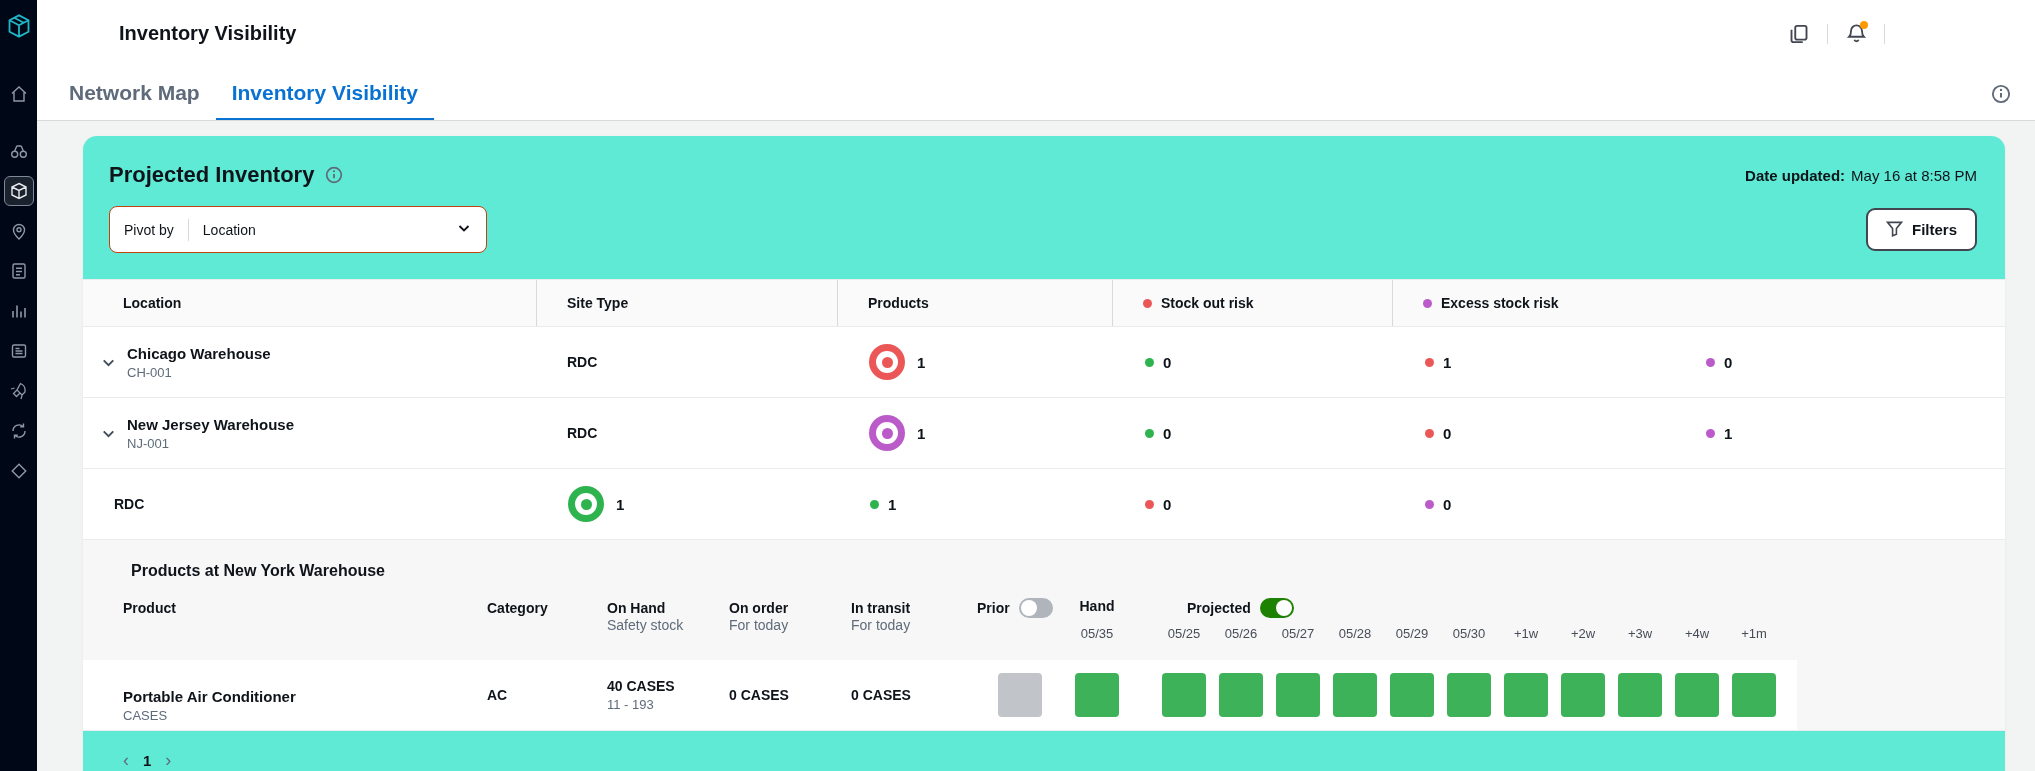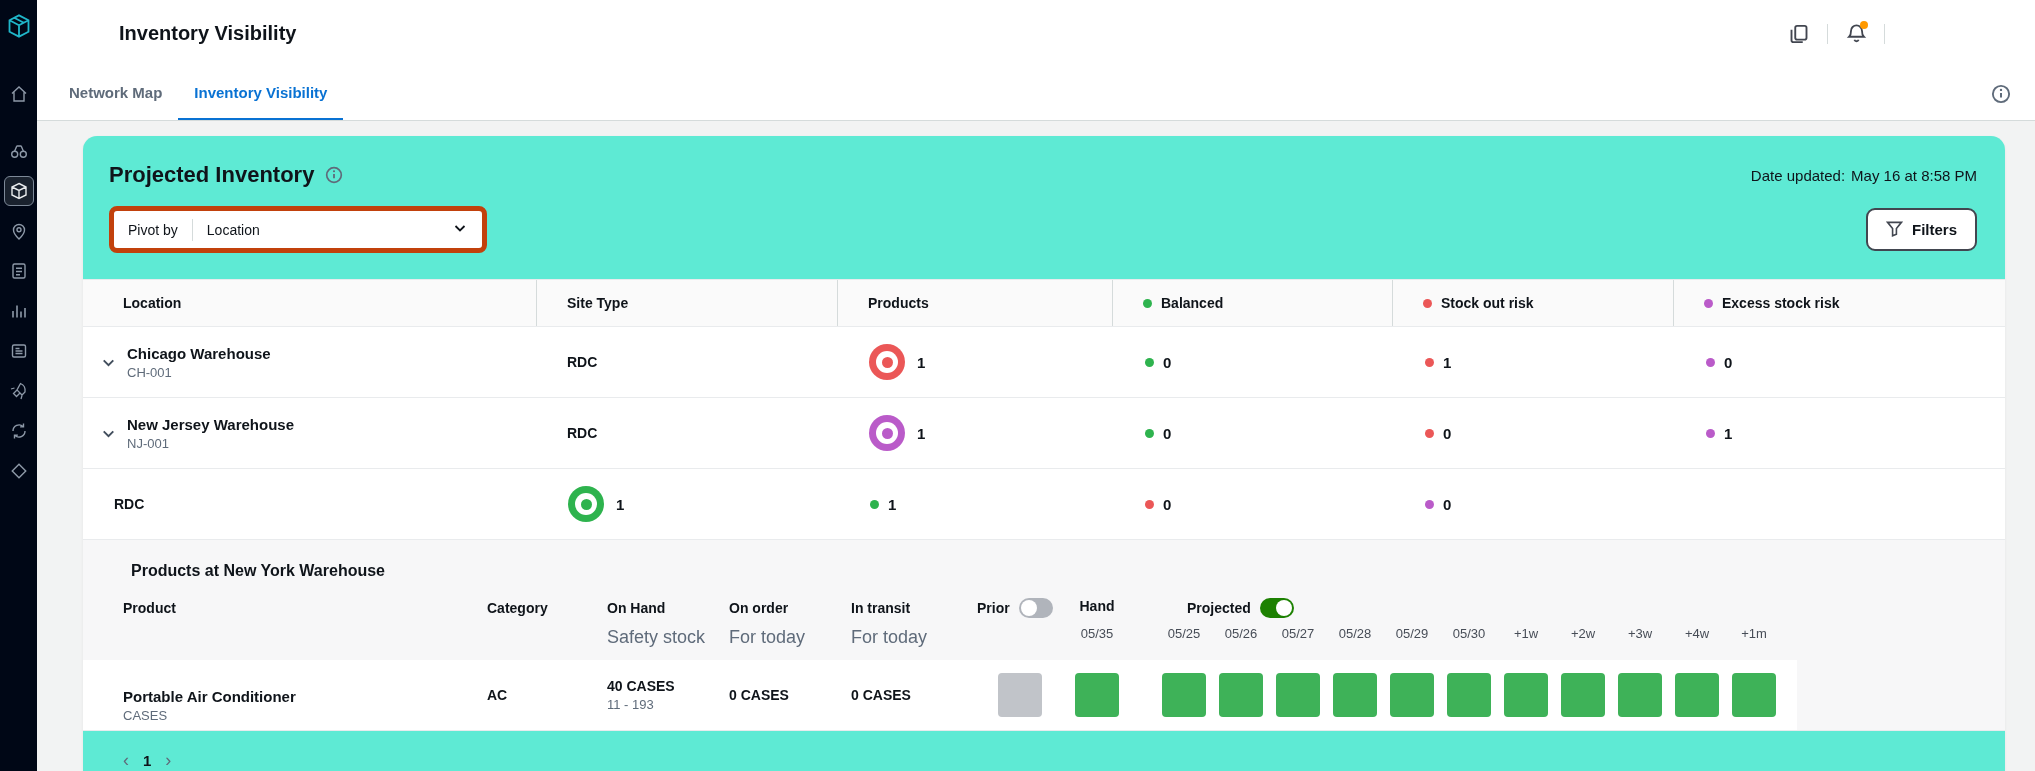--- a/index.html
+++ b/index.html
@@ -22,35 +22,35 @@
   
   .topbar { position: absolute; left: 37px; top: 0; right: 0; height: 67px; background: #fff; display: flex; align-items: center; }
   .topbar-title { margin-left: 82px; font-size: 20px; font-weight: 700; }
   .topbar-right { margin-left: auto; margin-right: 150px; display: flex; align-items: center; gap: 14px; }
   .icon-btn { position: relative; width: 28px; height: 28px; display:flex; align-items:center; justify-content:center; cursor:pointer; }
   .vdiv { width: 1px; height: 20px; background: #d5dbdb; }
   .badge-dot { position: absolute; top: 1px; right: 2px; width: 8px; height: 8px; border-radius: 50%; }
   
   .tabbar { position: absolute; left: 37px; top: 67px; right: 0; height: 54px; background: #fff;
             border-bottom: 1px solid #d5dbdb; display: flex; align-items: stretch; padding-left: 16px; }
-  .tab { display: flex; align-items: center; padding: 0 16px; font-size: 15px; font-weight: 700;
+  .tab { display: flex; align-items: center; padding: 0 16px; font-size: 21px; font-weight: 700;
          color: #5f6b7a; border-bottom: 2px solid transparent; cursor: pointer; text-align: center; }
   .tab.active { color: #0972d3; border-bottom-color: #0972d3; }
   .tab-right { margin-left: auto; display: flex; align-items: center; margin-right: 20px; }
   
   .content { position: absolute; left: 37px; top: 121px; right: 0; bottom: 0; background: #f2f3f3; }
   .card { position: absolute; left: 46px; top: 15px; width: 1922px; bottom: 0; background: #5eead4;
           border-radius: 14px 14px 0 0; box-shadow: 0 1px 3px rgba(0,0,0,.06); overflow: hidden; }
   .card-head { display: flex; align-items: center; padding: 26px 28px 0 26px; }
   .page-title { font-size: 22px; font-weight: 700; display: flex; align-items: center; gap: 10px; }
   .date-updated { margin-left: auto; font-size: 15px; }
-  .date-updated .lbl { font-weight: 400; margin-left: 16px; }
+  .date-updated .lbl { font-weight: 700; margin-left: 16px; }
   .date-updated .val { margin-left: 6px; }
   .controls { display: flex; align-items: center; margin: 18px 28px 0 26px; }
-  .pivot { height: 47px; width: 378px; border: 5px solid #c2410c; border-radius: 8px;
+  .pivot { height: 47px; width: 378px; border: 1px solid #c2410c; border-radius: 8px;
            display: flex; align-items: center; padding: 0 14px; font-size: 14px; cursor: pointer; background:#fff; }
   .pivot .plabel { color: #0f141a; }
   .pivot .pdiv { width: 1px; height: 22px; background: #d5dbdb; margin: 0 14px; }
   .pivot .caret { margin-left: auto; }
   .filters-btn { margin-left: auto; height: 43px; border: 2px solid #424650; border-radius: 9px;
                  display: flex; align-items: center; gap: 9px; padding: 0 18px;
                  font-size: 15px; font-weight: 700; color: #0f141a; background: #fff; cursor: pointer; }
   
   .inv-table { margin-top: 26px; }
   .grid6 { display: grid; grid-template-columns: 453px 301px 275px 280px 281px auto; }
@@ -76,21 +76,21 @@
   .prod-cell .num { margin-left: 12px; }
   .risk-cell { display: flex; align-items: center; gap: 9px; padding-left: 33px; }
   
   .panel { background: #f7f7f8; border-bottom: 1px solid #e9ebed; }
   .panel-title { padding: 22px 0 14px 48px; font-size: 16px; font-weight: 700; }
   .grid-sub { display: grid; grid-template-columns: 404px 120px 122px 122px 122px auto; }
   .sub-head { height: 66px; }
   .shcell { padding-top: 6px; }
   .shcell:first-child { padding-left: 40px; }
   .sh-label { font-size: 14px; font-weight: 700; }
-  .sh-sub { font-size: 18px; color: #5f6b7a; margin-top: 11px; }
+  .sh-sub { font-size: 14px; color: #5f6b7a; margin-top: 1px; }
   .tl-head { position: relative; height: 66px; }
   .tl-group { position: absolute; top: 4px; display: flex; align-items: center; gap: 9px; font-size: 14px; font-weight: 700; }
   .tl-date, .tl-today-date { position: absolute; top: 32px; width: 44px; text-align: center; font-size: 13px; color: #474d57; }
   .toggle { position: relative; width: 34px; height: 20px; border-radius: 10px; display: inline-block; cursor: pointer; background: #b0b4bb; flex: none; }
   .toggle .knob { position: absolute; top: 2px; width: 16px; height: 16px; border-radius: 50%; background: #fff; }
   .toggle.off .knob { left: 2px; }
   .toggle.on .knob { right: 2px; }
   .product-row { height: 70px; background: #fff; width: 1714px; align-items: center; }
   .p-name { padding-left: 40px; margin-top: 20px; }
   .p-name .nm { font-size: 15px; font-weight: 700; }
@@ -257,24 +257,20 @@
           </span>
           <span>Filters</span>
         </button>
       </div>
 
       <div class="inv-table">
         <div class="inv-head grid6">
           <div class="hcell">Location</div>
           <div class="hcell">Site Type</div>
           <div class="hcell">Products</div>
-          <div class="hcell">
-            <span class="dot" style="background-color: rgb(46, 179, 78);"></span>
-            <span>Balanced</span>
-          </div>
           <div class="hcell">
             <span class="dot" style="background-color: rgb(235, 87, 87);"></span>
             <span>Stock out risk</span>
           </div>
           <div class="hcell">
             <span class="dot" style="background-color: rgb(186, 91, 201);"></span>
             <span>Excess stock risk</span>
           </div>
         </div>
 

